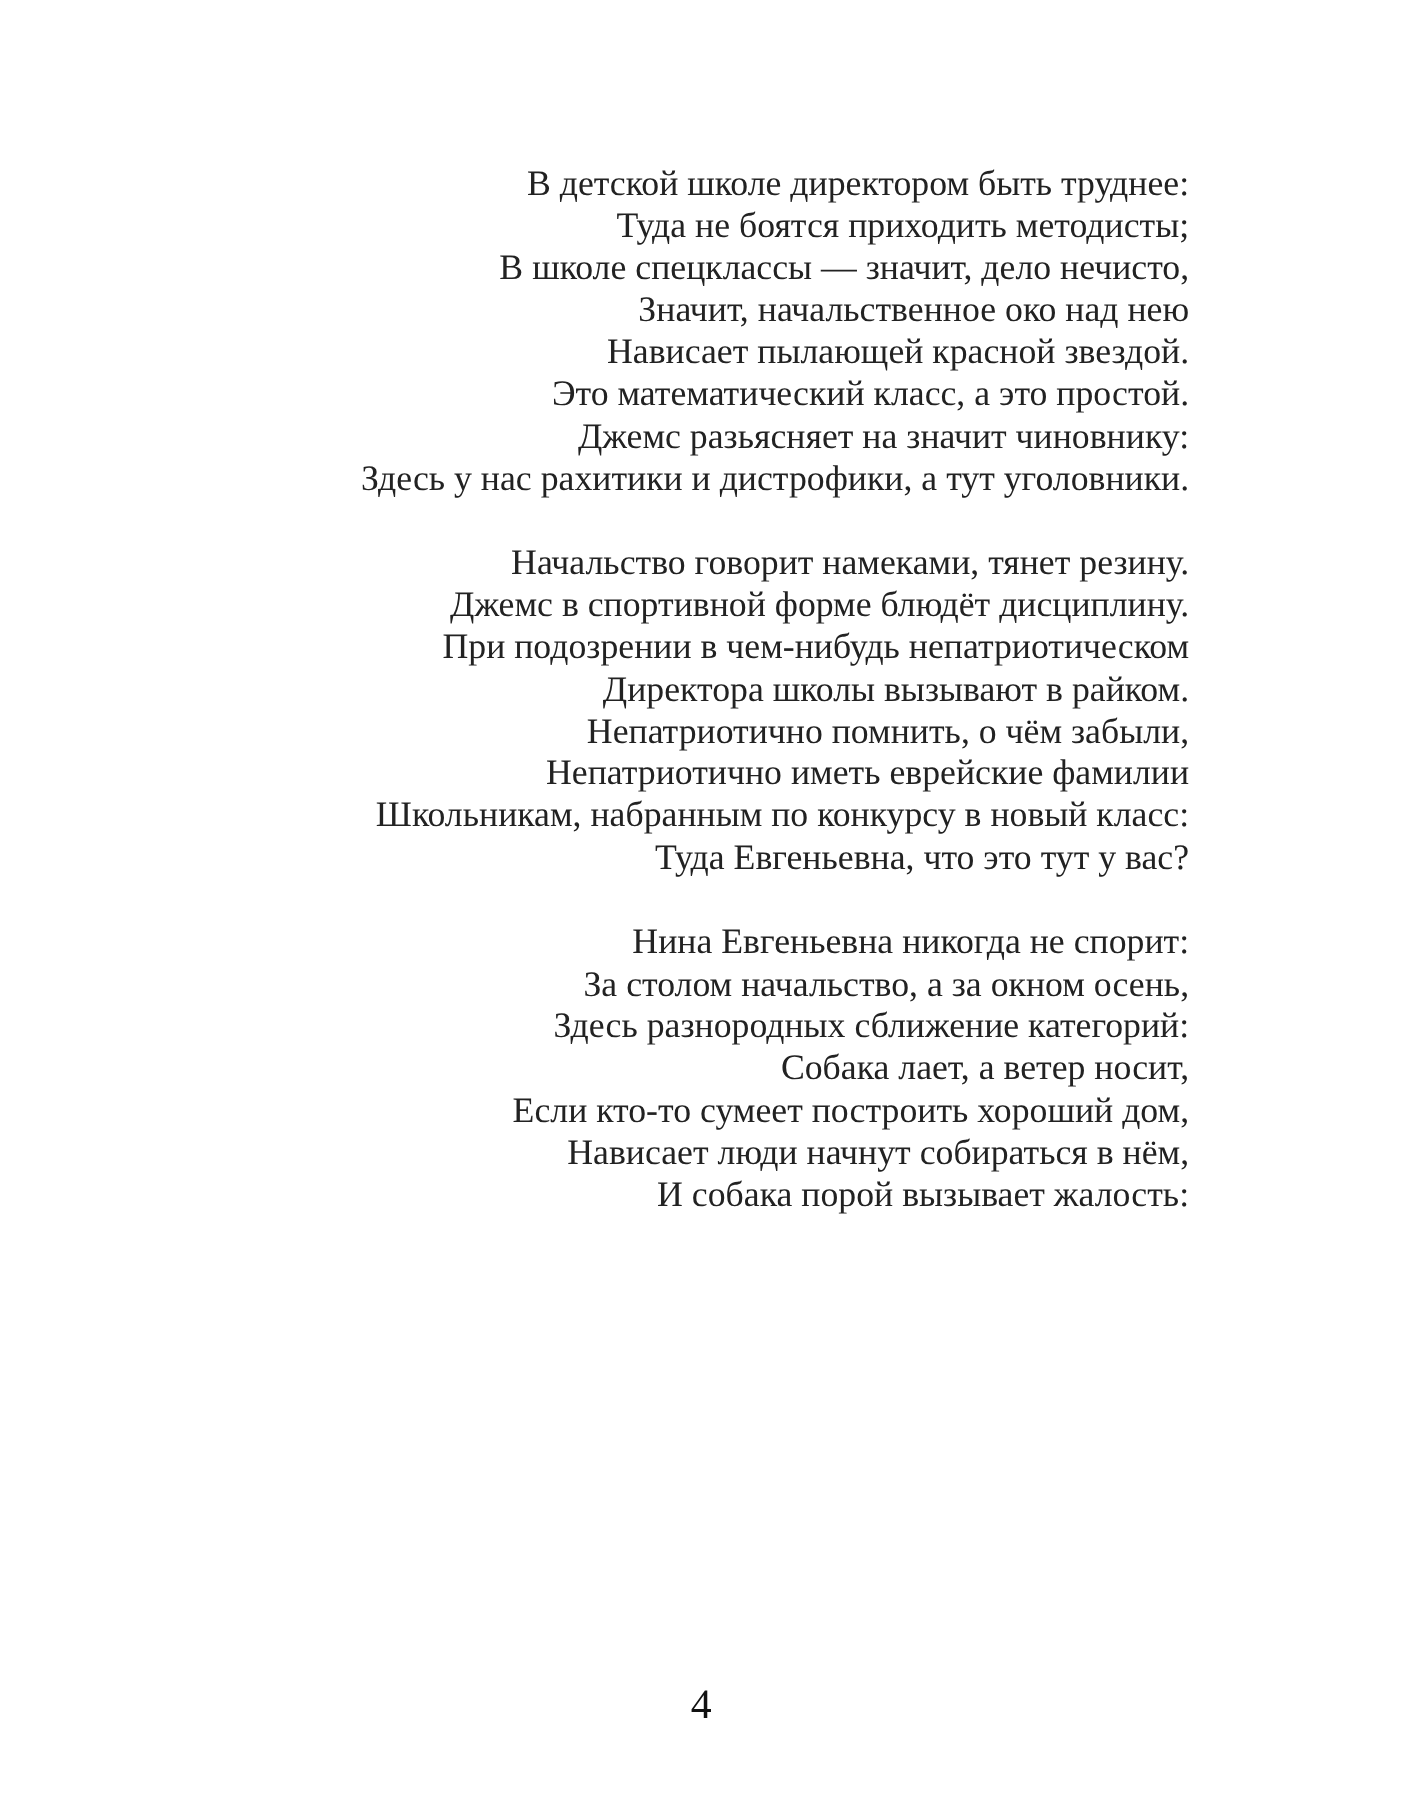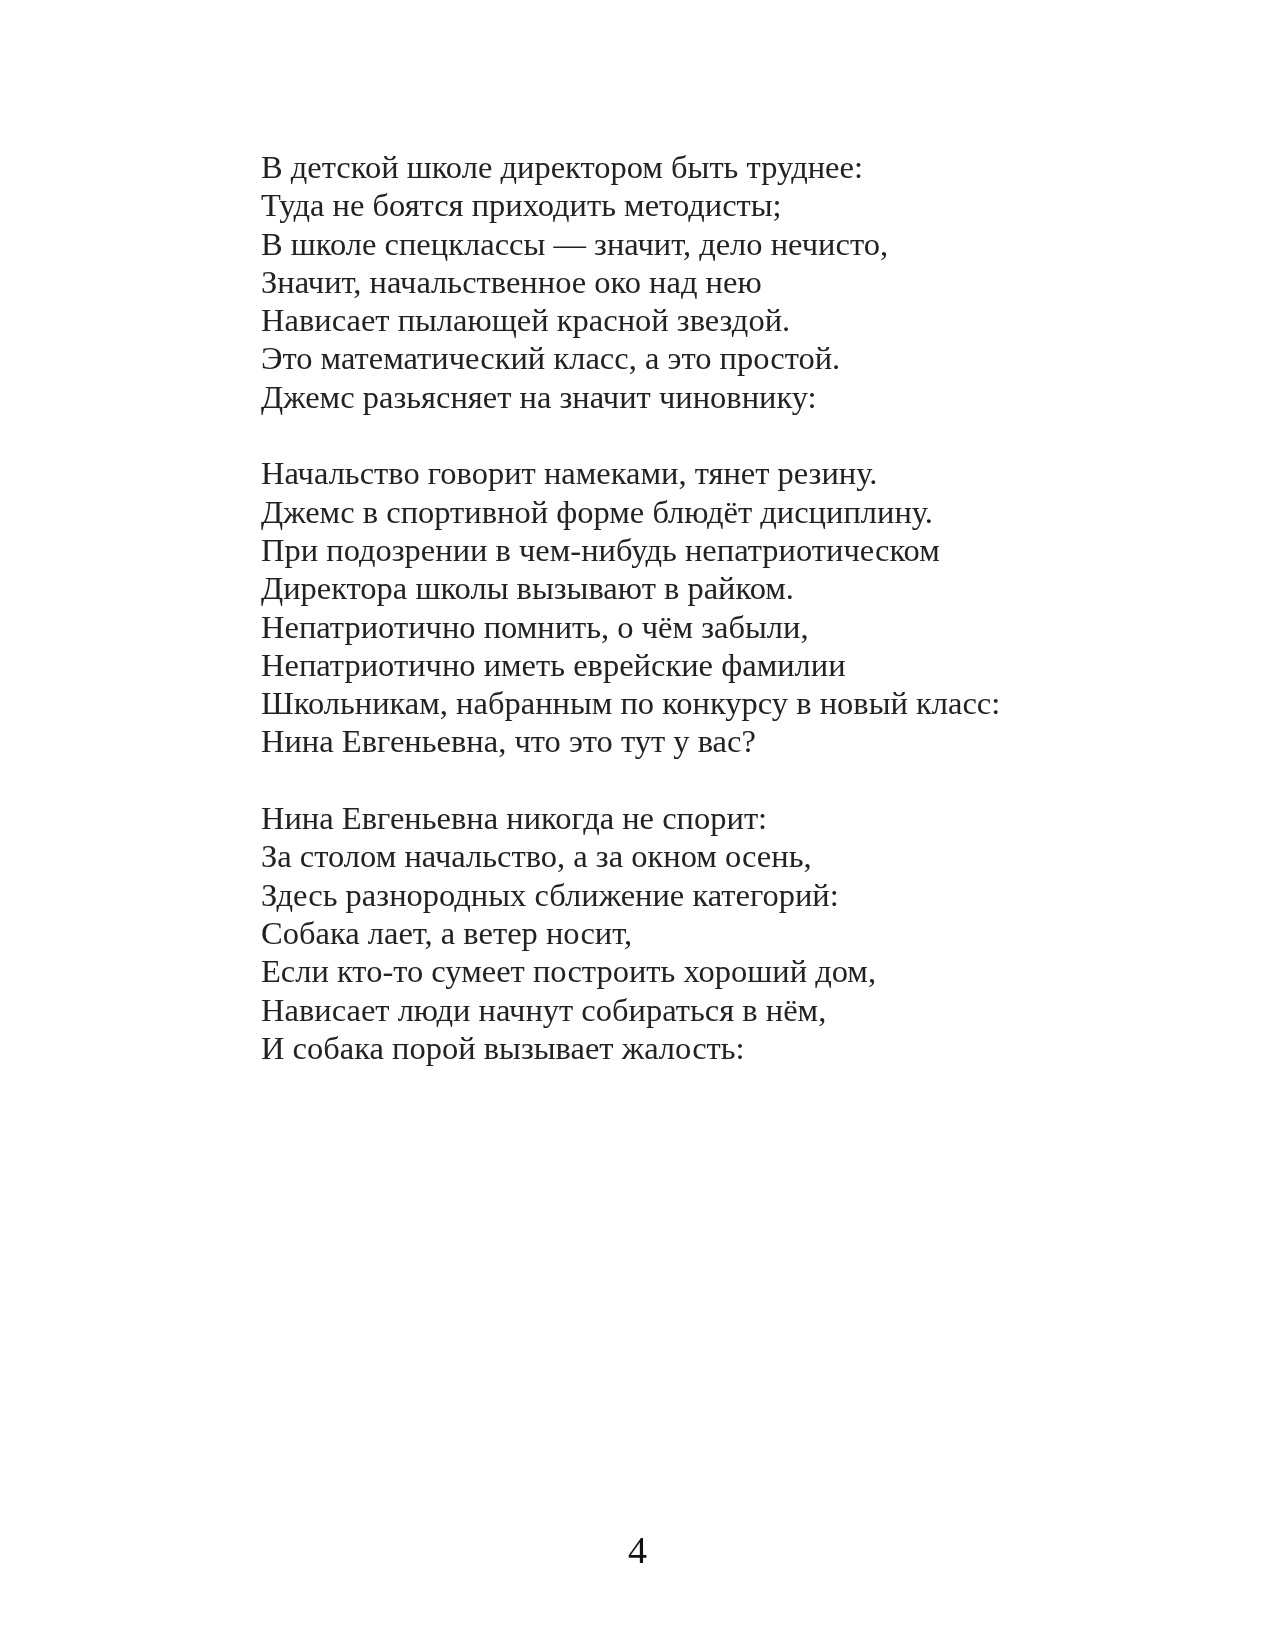--- a/index.html
+++ b/index.html
@@ -18,20 +18,21 @@
     .poem {
       position: absolute;
       left: 261px;
       top: 148px;
       width: 820px;
       font-size: 32.5px;
       line-height: 38.3px;
     }
     .stanza {
       margin: 0 0 38.3px 0;
+      text-align: right;
     }
     .stanza:last-child {
       margin-bottom: 0;
       margin-top: 24px;
     }
     .line {
       display: block;
       white-space: nowrap;
     }
     .page-number {
@@ -50,30 +51,31 @@
 
 <div class="poem">
   <div class="stanza">
     <span class="line">В детской школе директором быть труднее:</span>
     <span class="line">Туда не боятся приходить методисты;</span>
     <span class="line">В школе спецклассы — значит, дело нечисто,</span>
     <span class="line">Значит, начальственное око над нею</span>
     <span class="line">Нависает пылающей красной звездой.</span>
     <span class="line">Это математический класс, а это простой.</span>
     <span class="line">Джемс разьясняет на значит чиновнику:</span>
+    <span class="line">Здесь у нас рахитики и дистрофики, а тут уголовники.</span>
   </div>
   <div class="stanza">
     <span class="line">Начальство говорит намеками, тянет резину.</span>
     <span class="line">Джемс в спортивной форме блюдёт дисциплину.</span>
     <span class="line">При подозрении в чем-нибудь непатриотическом</span>
     <span class="line">Директора школы вызывают в райком.</span>
     <span class="line">Непатриотично помнить, о чём забыли,</span>
     <span class="line">Непатриотично иметь еврейские фамилии</span>
     <span class="line">Школьникам, набранным по конкурсу в новый класс:</span>
-    <span class="line">Нина Евгеньевна, что это тут у вас?</span>
+    <span class="line">Туда Евгеньевна, что это тут у вас?</span>
   </div>
   <div class="stanza">
     <span class="line">Нина Евгеньевна никогда не спорит:</span>
     <span class="line">За столом начальство, а за окном осень,</span>
     <span class="line">Здесь разнородных сближение категорий:</span>
     <span class="line">Собака лает, а ветер носит,</span>
     <span class="line">Если кто-то сумеет построить хороший дом,</span>
     <span class="line">Нависает люди начнут собираться в нём,</span>
     <span class="line">И собака порой вызывает жалость:</span>
   </div>

